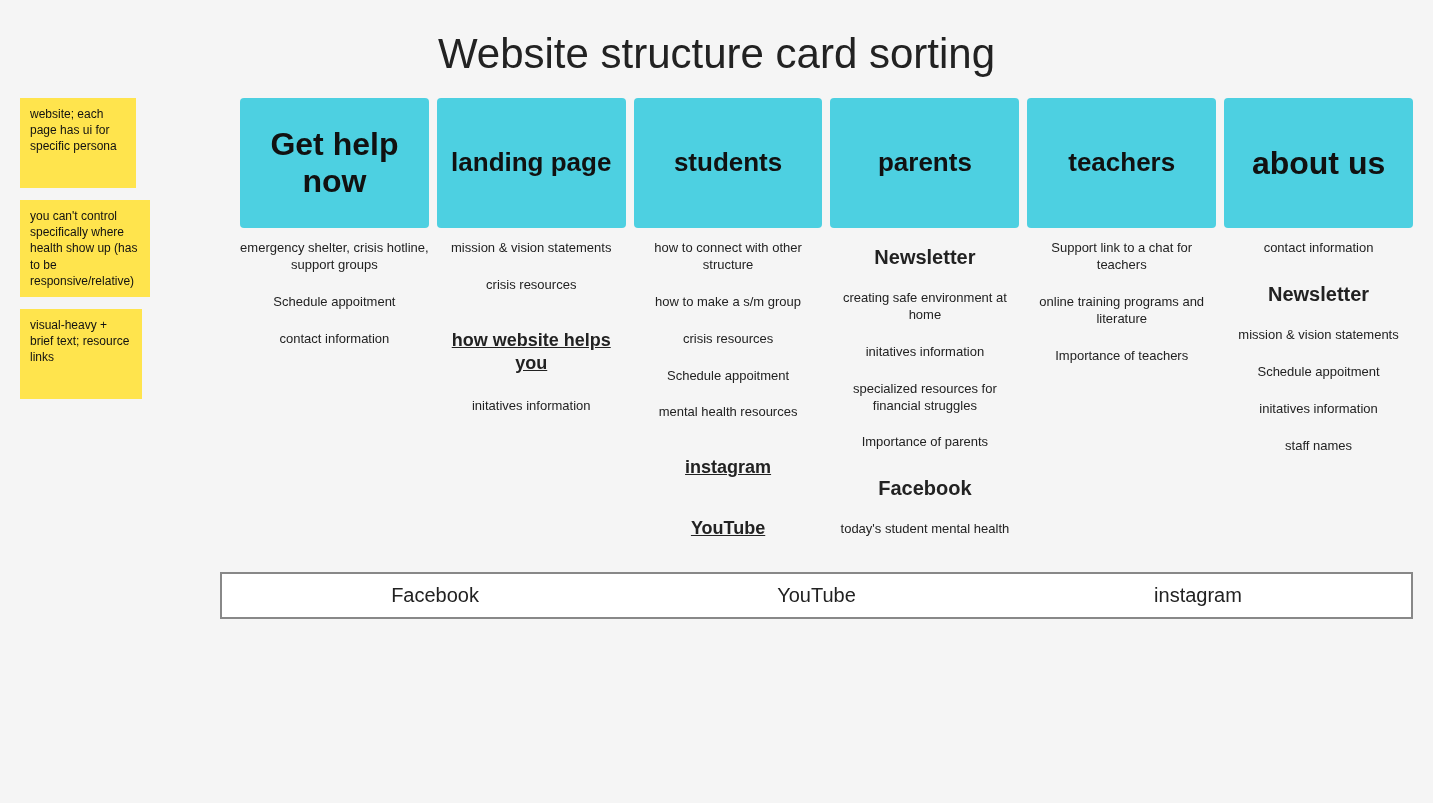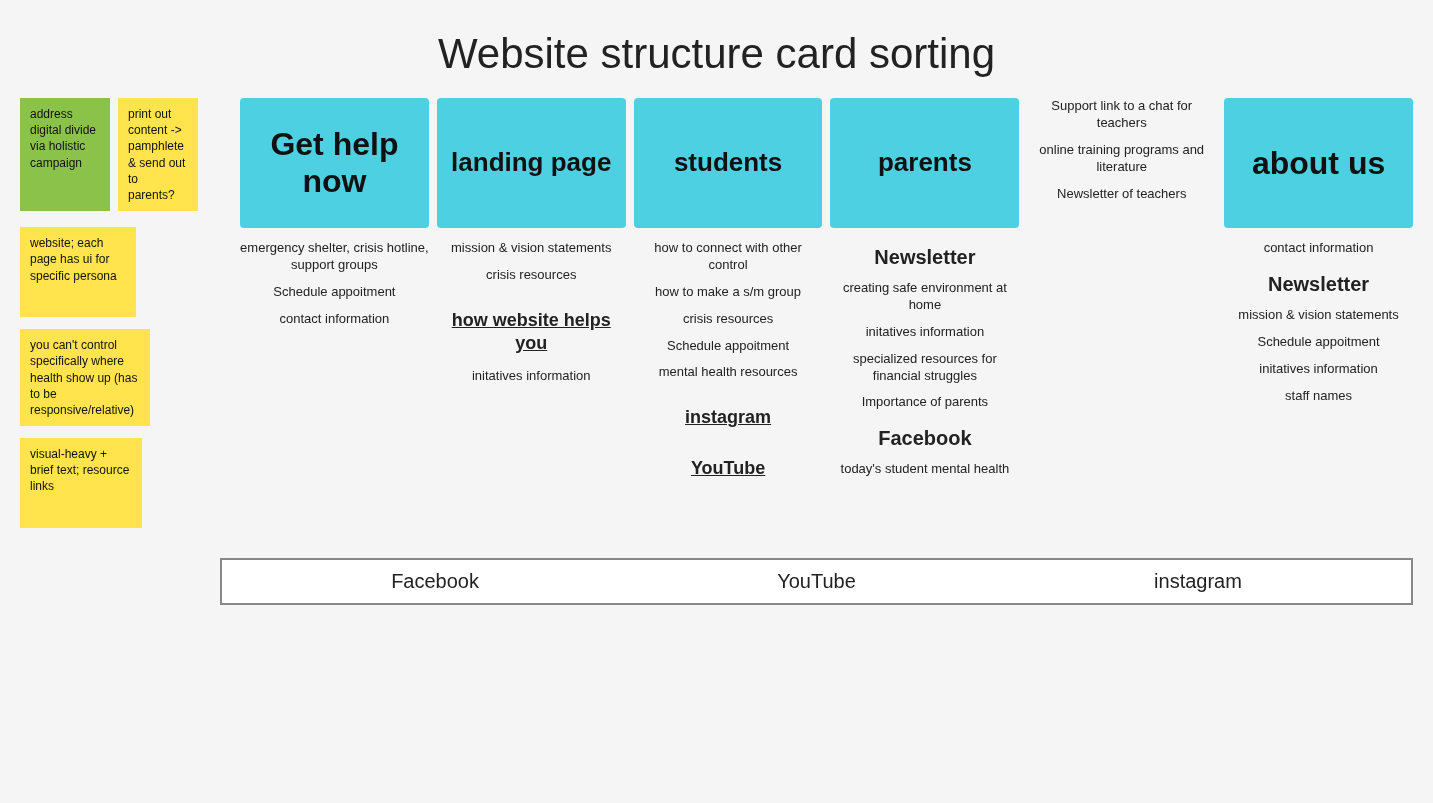--- a/index.html
+++ b/index.html
@@ -114,21 +114,21 @@
 
     .card-header-text.large {
       font-size: 32px;
     }
 
     .card-items {
       width: 100%;
       display: flex;
       flex-direction: column;
       align-items: center;
-      gap: 10px;
+      gap: 20px;
     }
 
     .card-item {
       font-size: 13px;
       text-align: center;
       color: #222;
       line-height: 1.3;
     }
 
     .card-item.bold {
@@ -164,28 +164,20 @@
     }
   </style>
 </head>
 <body>
 
 <h1 class="page-title">Website structure card sorting</h1>
 
 <div class="main-area">
 
   <div class="sticky-column">
-    <div class="sticky-top-row">
-      <div class="sticky-note sticky-green sticky-small-green">
-        <span>address digital divide via holistic campaign</span>
-      </div>
-      <div class="sticky-note sticky-yellow sticky-small-yellow2">
-        <span>print out content -&gt; pamphlete &amp; send out to parents?</span>
-      </div>
-    </div>
     <div class="sticky-note sticky-yellow" style="width:116px; min-height:90px;">
       <span>website; each page has ui for specific persona</span>
     </div>
     <div class="sticky-note sticky-yellow" style="width:130px; min-height:90px;">
       <span>you can't control specifically where health show up (has to be responsive/relative)</span>
     </div>
     <div class="sticky-note sticky-yellow" style="width:122px; min-height:90px;">
       <span>visual-heavy + brief text; resource links</span>
     </div>
   </div>
@@ -213,21 +205,21 @@
         <div class="card-item bold">how website helps you</div>
         <div class="card-item">initatives information</div>
       </div>
     </div>
 
     <div class="card-column">
       <div class="card-header">
         <span class="card-header-text">students</span>
       </div>
       <div class="card-items">
-        <div class="card-item">how to connect with other control</div>
+        <div class="card-item">how to connect with other structure</div>
         <div class="card-item">how to make a s/m group</div>
         <div class="card-item">crisis resources</div>
         <div class="card-item">Schedule appoitment</div>
         <div class="card-item">mental health resources</div>
         <div class="card-item bold">instagram</div>
         <div class="card-item bold">YouTube</div>
       </div>
     </div>
 
     <div class="card-column">
@@ -239,24 +231,27 @@
         <div class="card-item">creating safe environment at home</div>
         <div class="card-item">initatives information</div>
         <div class="card-item">specialized resources for financial struggles</div>
         <div class="card-item">Importance of parents</div>
         <div class="card-item medium-bold">Facebook</div>
         <div class="card-item">today's student mental health</div>
       </div>
     </div>
 
     <div class="card-column">
+      <div class="card-header">
+        <span class="card-header-text">teachers</span>
+      </div>
       <div class="card-items">
         <div class="card-item">Support link to a chat for teachers</div>
         <div class="card-item">online training programs and literature</div>
-        <div class="card-item">Newsletter of teachers</div>
+        <div class="card-item">Importance of teachers</div>
       </div>
     </div>
 
     <div class="card-column">
       <div class="card-header">
         <span class="card-header-text large">about us</span>
       </div>
       <div class="card-items">
         <div class="card-item">contact information</div>
         <div class="card-item medium-bold">Newsletter</div>

